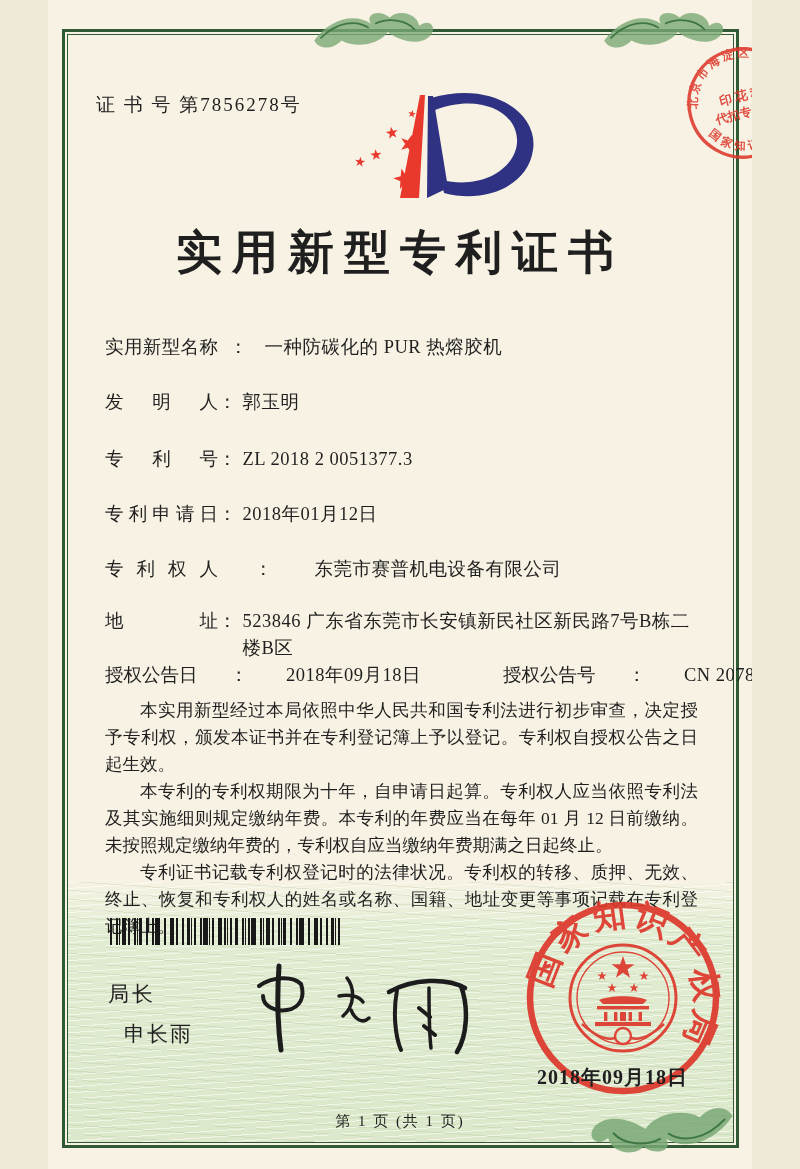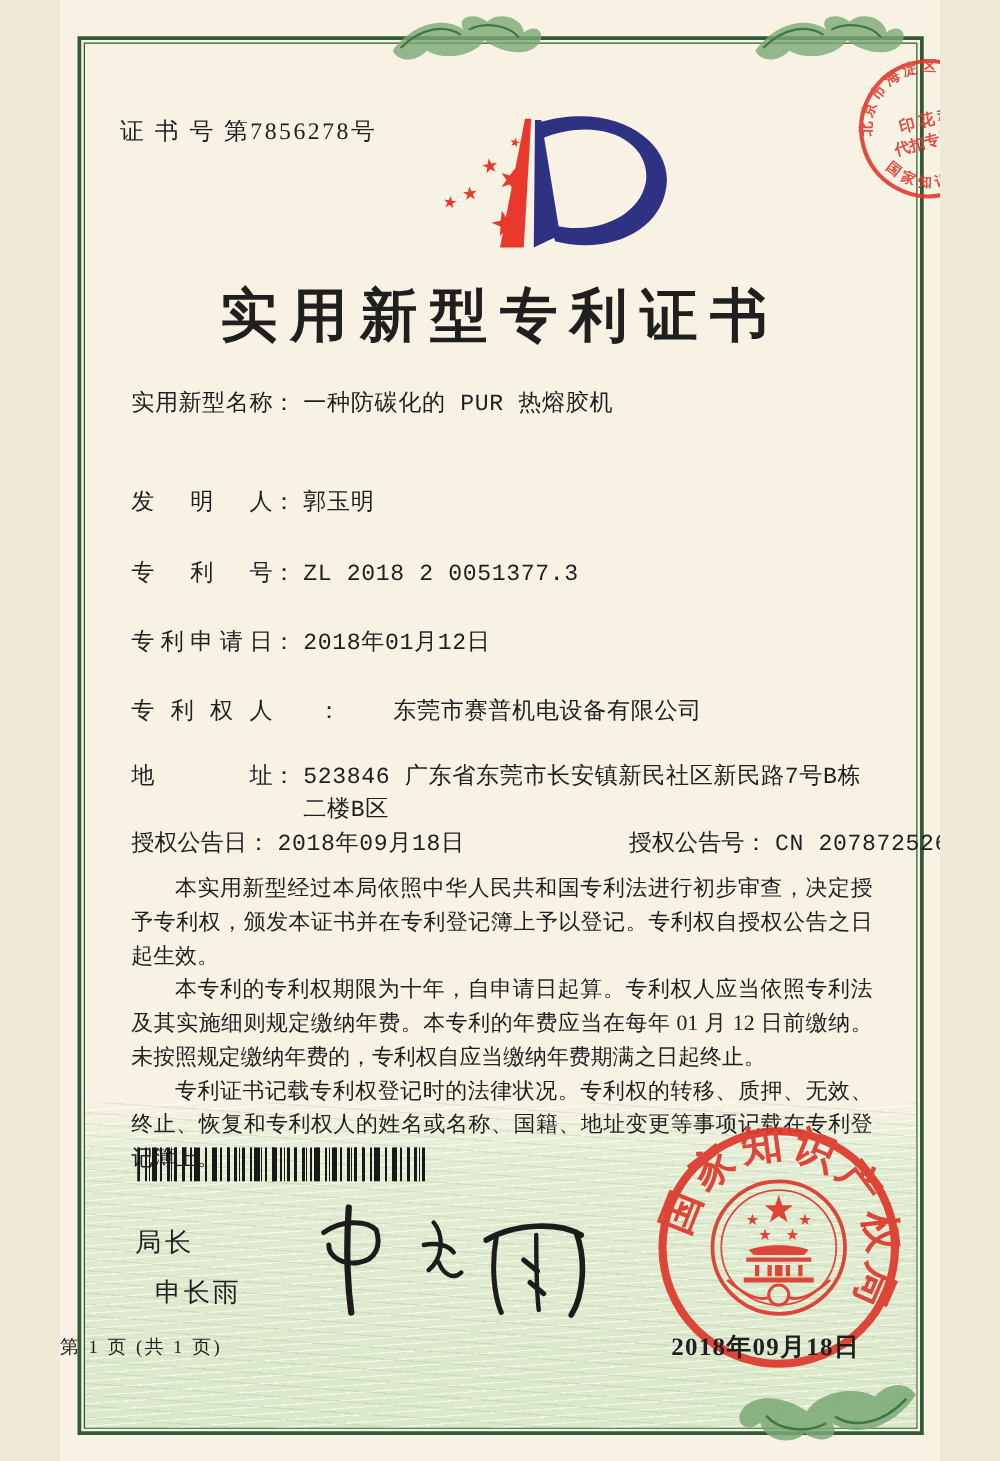--- a/index.html
+++ b/index.html
@@ -26,41 +26,41 @@
     content:"";position:absolute;inset:0;
     background:repeating-linear-gradient(184deg, rgba(134,170,118,.18) 0 1px, rgba(0,0,0,0) 1px 9px);
   }
   
   .cert-no{left:48px;top:92px;font-size:19px;letter-spacing:2px;}
   .main-title{left:0;top:222px;width:100%;text-align:center;font-size:46px;font-weight:bold;letter-spacing:10px;}
   
   .row{position:absolute;left:57px;right:55px;display:flex;align-items:flex-start;font-size:18.5px;line-height:27px;}
   .lbl{display:inline-block;width:113px;text-align:justify;text-align-last:justify;-moz-text-align-last:justify;flex:none;}
   .colon{flex:none;}
-  .val{margin-left:6px;letter-spacing:.5px;font-family:Liberation Mono, monospace;}
+  .val{margin-left:6px;letter-spacing:.5px;}
   .val-addr{max-width:516px;}
-  .grant-grp{position:absolute;top:0;display:flex;white-space:nowrap;}
+  .grant-grp{position:absolute;top:0;display:flex;white-space:nowrap;gap:32px;}
   .lbl-compact{flex:none;}
   
   .body-text{left:57px;right:54px;top:697px;font-size:17.5px;line-height:27px;text-align:justify;}
   .body-text p{margin:0;text-indent:2em;}
   
   .barcode{
     left:62px;top:918px;width:230px;height:27px;
     background-image:
       repeating-linear-gradient(90deg,#181818 0 2px,rgba(0,0,0,0) 2px 6px),
       repeating-linear-gradient(90deg,#181818 0 1px,rgba(0,0,0,0) 1px 9px),
       repeating-linear-gradient(90deg,rgba(0,0,0,0) 0 13px,#181818 13px 16px);
   }
   
   .sig-role{left:60px;top:980px;font-size:21px;letter-spacing:3px;font-family:"Liberation Sans","DejaVu Sans",sans-serif;}
   .sig-name{left:76px;top:1020px;font-size:21px;letter-spacing:2px;font-family:"Liberation Sans","DejaVu Sans",sans-serif;}
   
   .seal-date{left:489px;top:1064px;font-size:20px;letter-spacing:1px;font-weight:bold;}
-  .footer{left:0;top:1068px;width:100%;font-size:15px;letter-spacing:2px;}
+  .footer{left:0;top:1112px;width:100%;text-align:center;font-size:15px;letter-spacing:2px;}
   svg{display:block;}
 </style>
 </head>
 <body>
 
 <div class="page">
 
   <div class="frame">
     <div class="frame-inner"></div>
   </div>
@@ -121,21 +121,21 @@
           <path d="M0,-8 L1.9,-2.5 7.6,-2.5 3,1 4.7,6.5 0,3.2 -4.7,6.5 -3,1 -7.6,-2.5 -1.9,-2.5 Z"></path>
         </g>
       <g transform="translate(61,87) scale(1.35) rotate(-14)">
           <path d="M0,-8 L1.9,-2.5 7.6,-2.5 3,1 4.7,6.5 0,3.2 -4.7,6.5 -3,1 -7.6,-2.5 -1.9,-2.5 Z"></path>
         </g>
     </g>
   </svg>
 
   <div class="abs main-title">实用新型专利证书</div>
 
-  <div class="row" style="top:310px;">
+  <div class="row" style="top:334px;gap:11px;">
     <span class="lbl">实用新型名称</span>
       <span class="colon">：</span>
     <span class="val">一种防碳化的 PUR 热熔胶机</span>
   </div>
   <div class="row" style="top:389px;">
     <span class="lbl">发明人</span>
       <span class="colon">：</span>
     <span class="val">郭玉明</span>
   </div>
   <div class="row" style="top:446px;">

